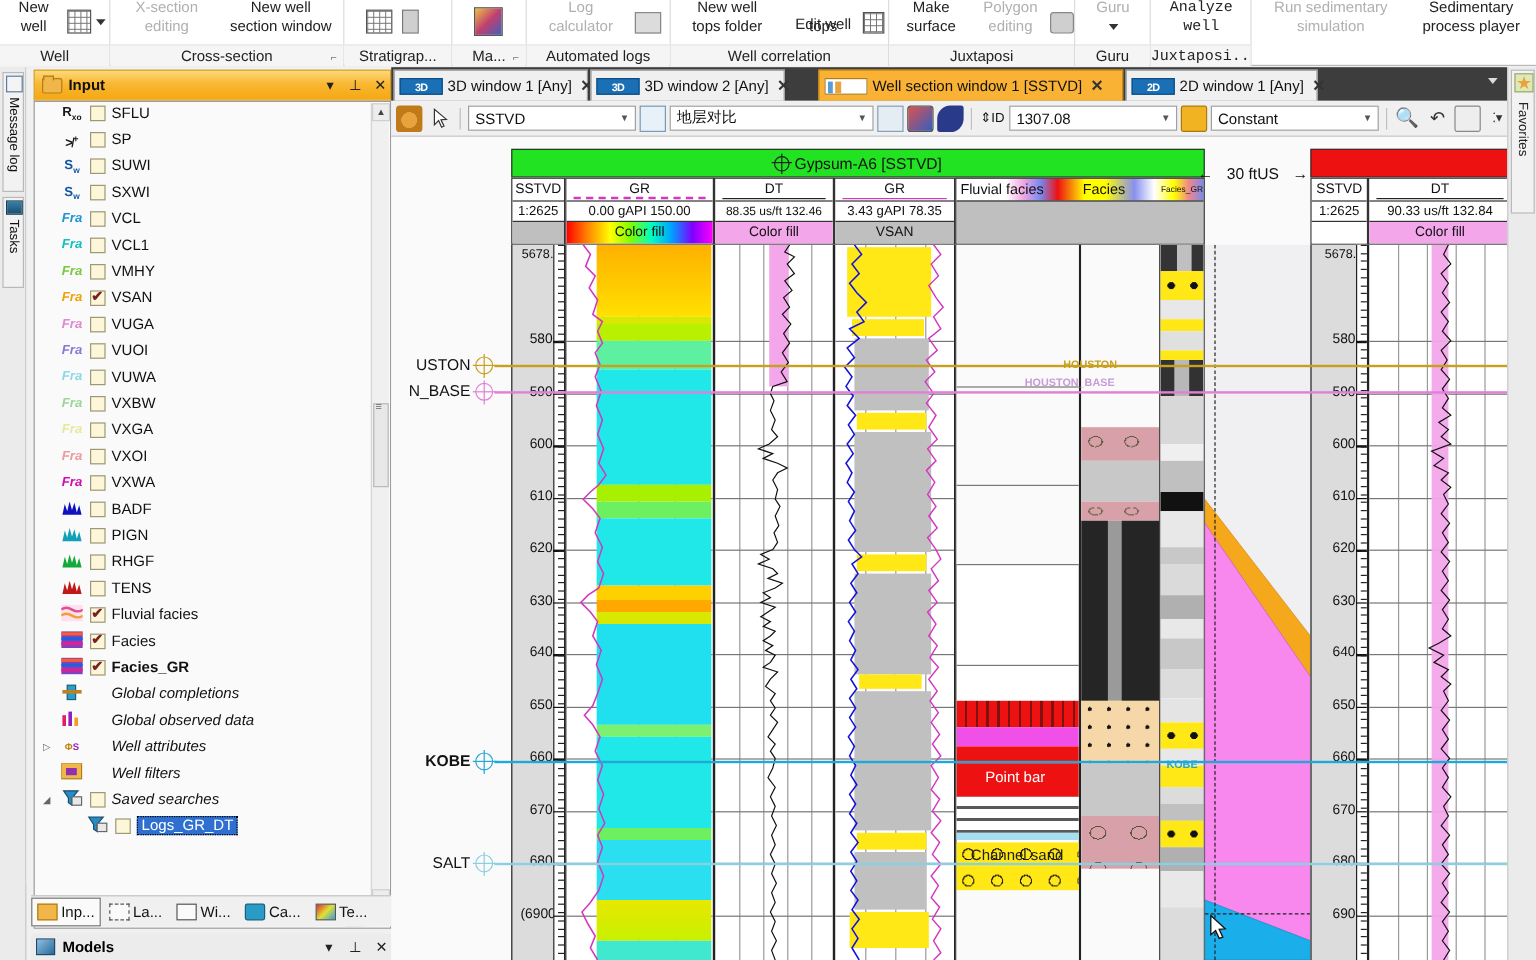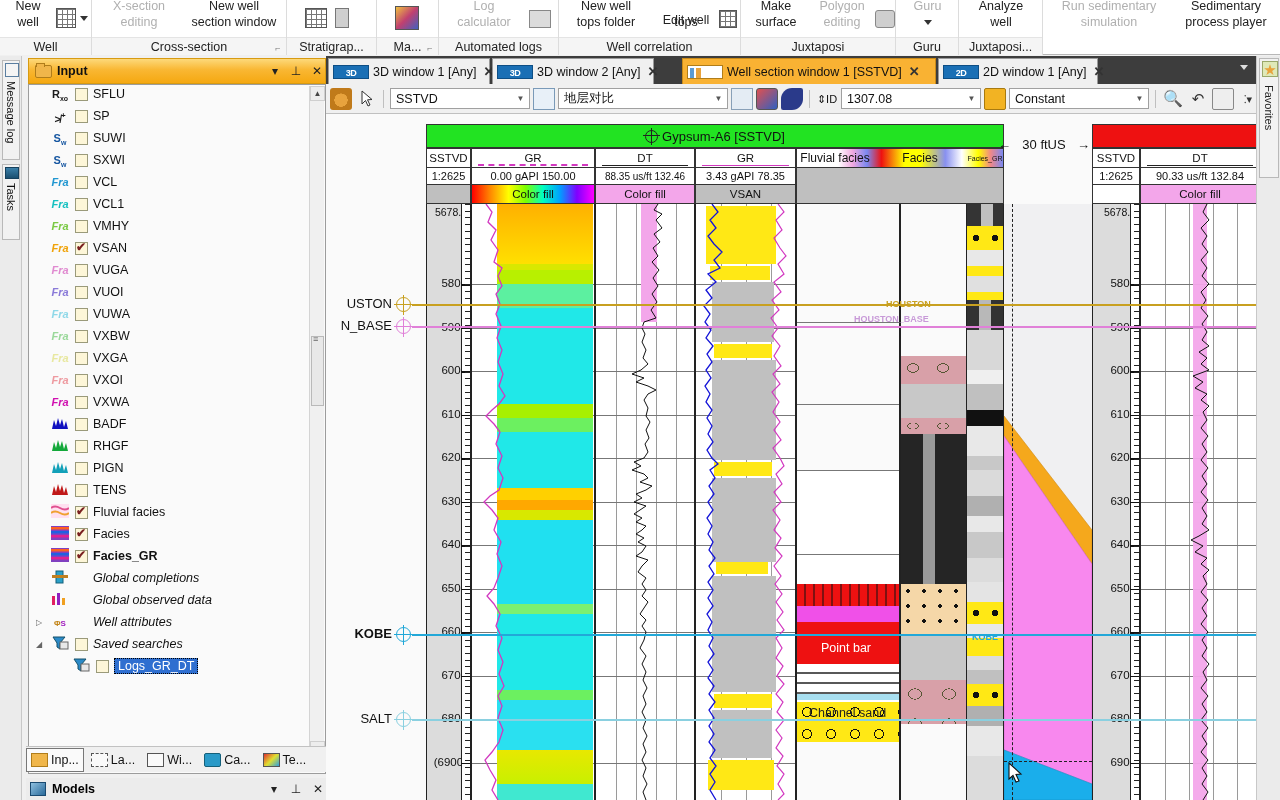--- a/index.html
+++ b/index.html
@@ -313,21 +313,21 @@
     </div>
 
     <div class="rib-group" style="left:896px;width:63px;">
       <div class="rib-body">
         <div class="rib-item disabled" style="left:0;width:63px;top:0;">Guru</div>
         <span class="dropcar" style="left:28px;top:20px;"></span>
       </div>
       <div class="rib-cap">Guru</div>
     </div>
 
-    <div class="rib-group" style="left:959px;width:84px;">
+    <div class="rib-group" style="left:959px;width:84px;font-family:Liberation Mono, monospace;">
       <div class="rib-body">
         <div class="rib-item" style="left:0;width:84px;top:0;">Analyze</div>
         <div class="rib-item" style="left:0;width:84px;top:16px;">well</div>
       </div>
       <div class="rib-cap">Juxtaposi...</div>
     </div>
 
     <div class="rib-group" style="left:1043px;width:237px;border-right:none;">
       <div class="rib-body">
         <div class="rib-item disabled" style="left:2px;width:128px;top:0;">Run sedimentary</div>
@@ -453,33 +453,33 @@
           <div class="trow">
             <span class="tw">&nbsp;</span>
             <span class="tico" style="color: rgb(16, 16, 192);"><svg width="18" height="14">
                 <path d="M1 13 L3 4 L5 10 L7 2 L9 9 L11 3 L13 11 L15 5 L17 13 Z" fill="#1010c0"></path>
               </svg></span>
             <span class="cbx"></span>
             <span class="tlabel">BADF</span>
           </div>
           <div class="trow">
             <span class="tw">&nbsp;</span>
+            <span class="tico" style="color: rgb(18, 160, 184);"><svg width="18" height="14">
+                <path d="M1 13 L3 4 L5 10 L7 2 L9 9 L11 3 L13 11 L15 5 L17 13 Z" fill="#12a0b8"></path>
+              </svg></span>
+            <span class="cbx"></span>
+            <span class="tlabel">PIGN</span>
+          </div>
+          <div class="trow">
+            <span class="tw">&nbsp;</span>
             <span class="tico" style="color: rgb(19, 168, 58);"><svg width="18" height="14">
                 <path d="M1 13 L3 4 L5 10 L7 2 L9 9 L11 3 L13 11 L15 5 L17 13 Z" fill="#13a83a"></path>
               </svg></span>
             <span class="cbx"></span>
             <span class="tlabel">RHGF</span>
-          </div>
-          <div class="trow">
-            <span class="tw">&nbsp;</span>
-            <span class="tico" style="color: rgb(18, 160, 184);"><svg width="18" height="14">
-                <path d="M1 13 L3 4 L5 10 L7 2 L9 9 L11 3 L13 11 L15 5 L17 13 Z" fill="#12a0b8"></path>
-              </svg></span>
-            <span class="cbx"></span>
-            <span class="tlabel">PIGN</span>
           </div>
           <div class="trow">
             <span class="tw">&nbsp;</span>
             <span class="tico" style="color: rgb(192, 24, 24);"><svg width="18" height="14">
                 <path d="M1 13 L3 4 L5 10 L7 2 L9 9 L11 3 L13 11 L15 5 L17 13 Z" fill="#c01818"></path>
               </svg></span>
             <span class="cbx"></span>
             <span class="tlabel">TENS</span>
           </div>
           <div class="trow">
@@ -531,20 +531,29 @@
                 <rect x="11" y="6" width="3" height="7" fill="#f0a020"></rect>
               </svg></span>
             <span style="width: 13px; flex: 0 0 auto;"></span>
             <span class="tlabel italic">Global observed data</span>
           </div>
           <div class="trow">
             <span class="tw">▷</span>
             <span class="tico" style="color: rgb(192, 128, 16);"><span style="font-size:8px;color:#c08010;font-weight:bold;">Φ<span style="color:#a020c0">S</span></span></span>
             <span style="width: 13px; flex: 0 0 auto;"></span>
             <span class="tlabel italic">Well attributes</span>
+          </div>
+          <div class="trow">
+            <span class="tw">&nbsp;</span>
+            <span class="tico" style="color: rgb(208, 128, 16);"><svg width="18" height="14">
+                <rect width="17" height="13" fill="#f0b64a" stroke="#b07d1a"></rect>
+                <rect x="4" y="4" width="9" height="6" fill="#9030b0"></rect>
+              </svg></span>
+            <span style="width: 13px; flex: 0 0 auto;"></span>
+            <span class="tlabel italic">Well filters</span>
           </div>
           <div class="trow">
             <span class="tw">◢</span>
             <span class="tico" style="color: rgb(42, 138, 200);"><svg width="18" height="14">
                 <path d="M2 1 L14 1 L9 7 L9 13 L6 11 L6 7 Z" fill="#2a8ac8" stroke="#15506a"></path>
                 <rect x="9" y="6" width="8" height="7" fill="#e8e8e8" stroke="#666"></rect>
               </svg></span>
             <span class="cbx"></span>
             <span class="tlabel italic">Saved searches</span>
           </div>

